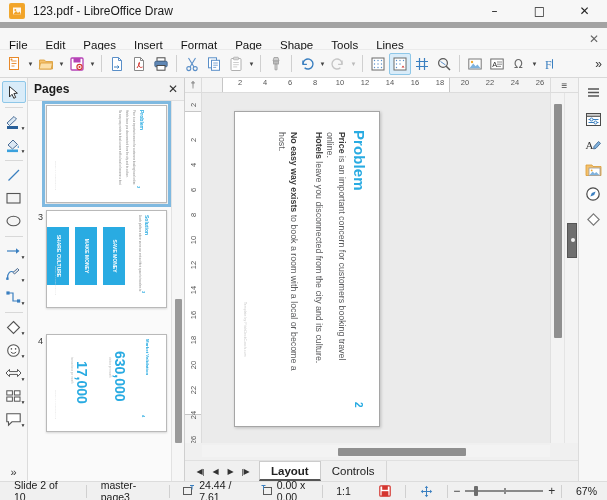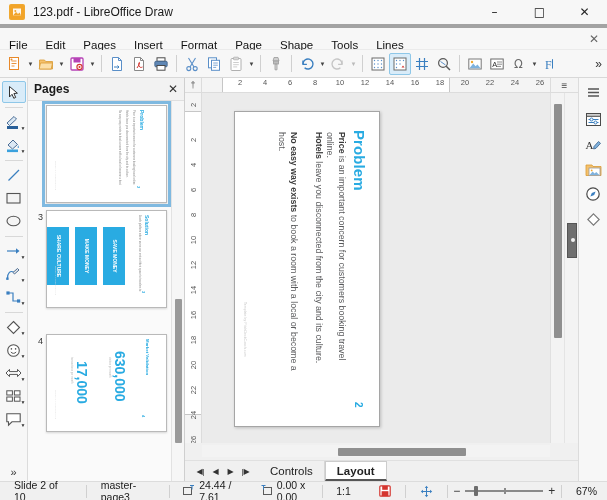--- a/index.html
+++ b/index.html
@@ -8,21 +8,21 @@
     font-family: "Liberation Sans", sans-serif;
     font-size: 11px;
     color:#1a1a1a;
     background:#f0f0f0;
   }
   #app { width:607px; height:500px; position:relative; display:flex; flex-direction:column; }
 
   
   .titlebar {
     height:28px; background:#f7f7f7; display:flex; align-items:center;
-    border-bottom:4px solid #a3a3a3; flex:0 0 28px;
+    border-bottom:6px solid #a3a3a3; flex:0 0 28px;
   }
   .titlebar .appicon {
     width:16px; height:16px; margin-left:9px; margin-right:8px;
     background:#f0a830; border-radius:2px; position:relative;
     display:flex; align-items:center; justify-content:center;
     font-size:7px; color:#fff; font-weight:bold;
   }
   .titlebar .ttl { font-size:12px; color:#1a1a1a; flex:1; }
   .winbtns { display:flex; height:28px; }
   .winbtn {
@@ -719,22 +719,22 @@
       </div>
 
       <div class="tabbar">
         <div class="tab-navs">
           <div class="tab-nav">◀|</div>
           <div class="tab-nav">◀</div>
           <div class="tab-nav">▶</div>
           <div class="tab-nav">|▶</div>
         </div>
         <div class="tabs">
+          <div class="tab active">Layout</div>
           <div class="tab">Controls</div>
-          <div class="tab active">Layout</div>
         </div>
         <div class="tab-fill"></div>
       </div>
 
     </div>
 
     <div class="leftrail" style="border-right:none;border-left:1px solid #dcdcdc;width:29px;">
       <div class="lr-btn" style="margin-bottom:4px;">
         <svg width="15" height="13" viewBox="0 0 15 13">
             <path d="M2 3h11M2 6.5h11M2 10h11" stroke="#555" stroke-width="1.6"></path>

